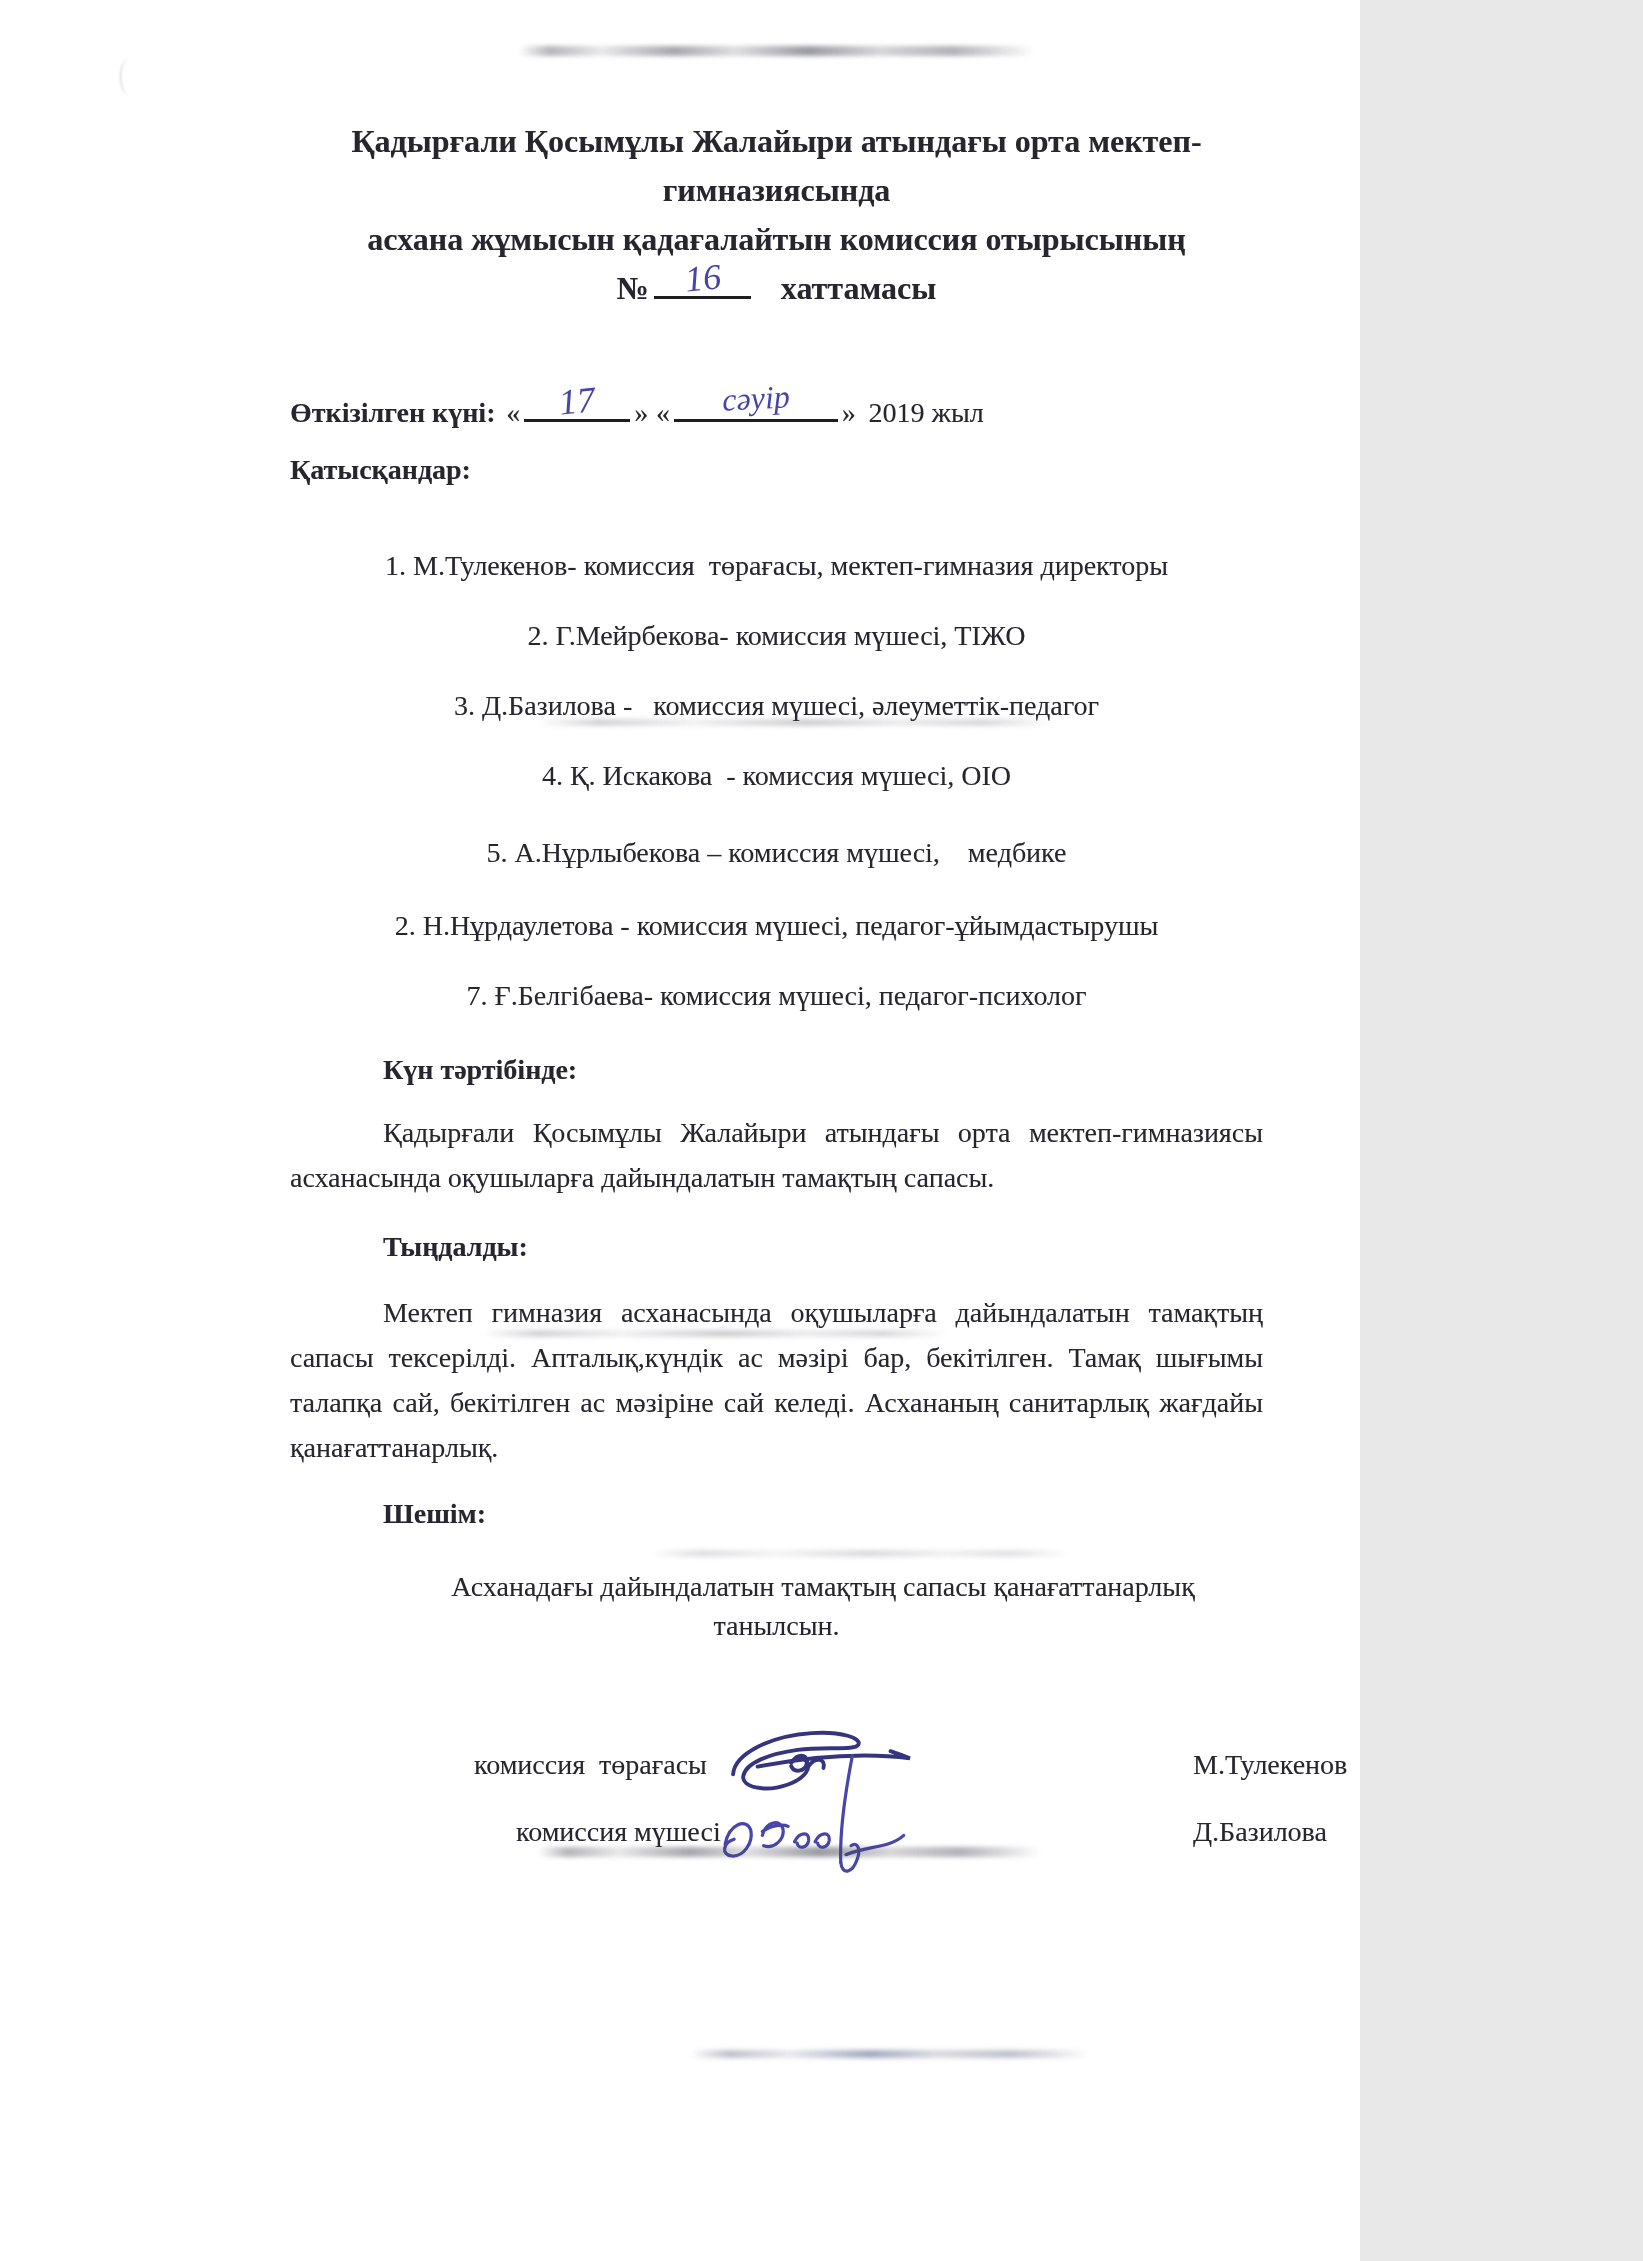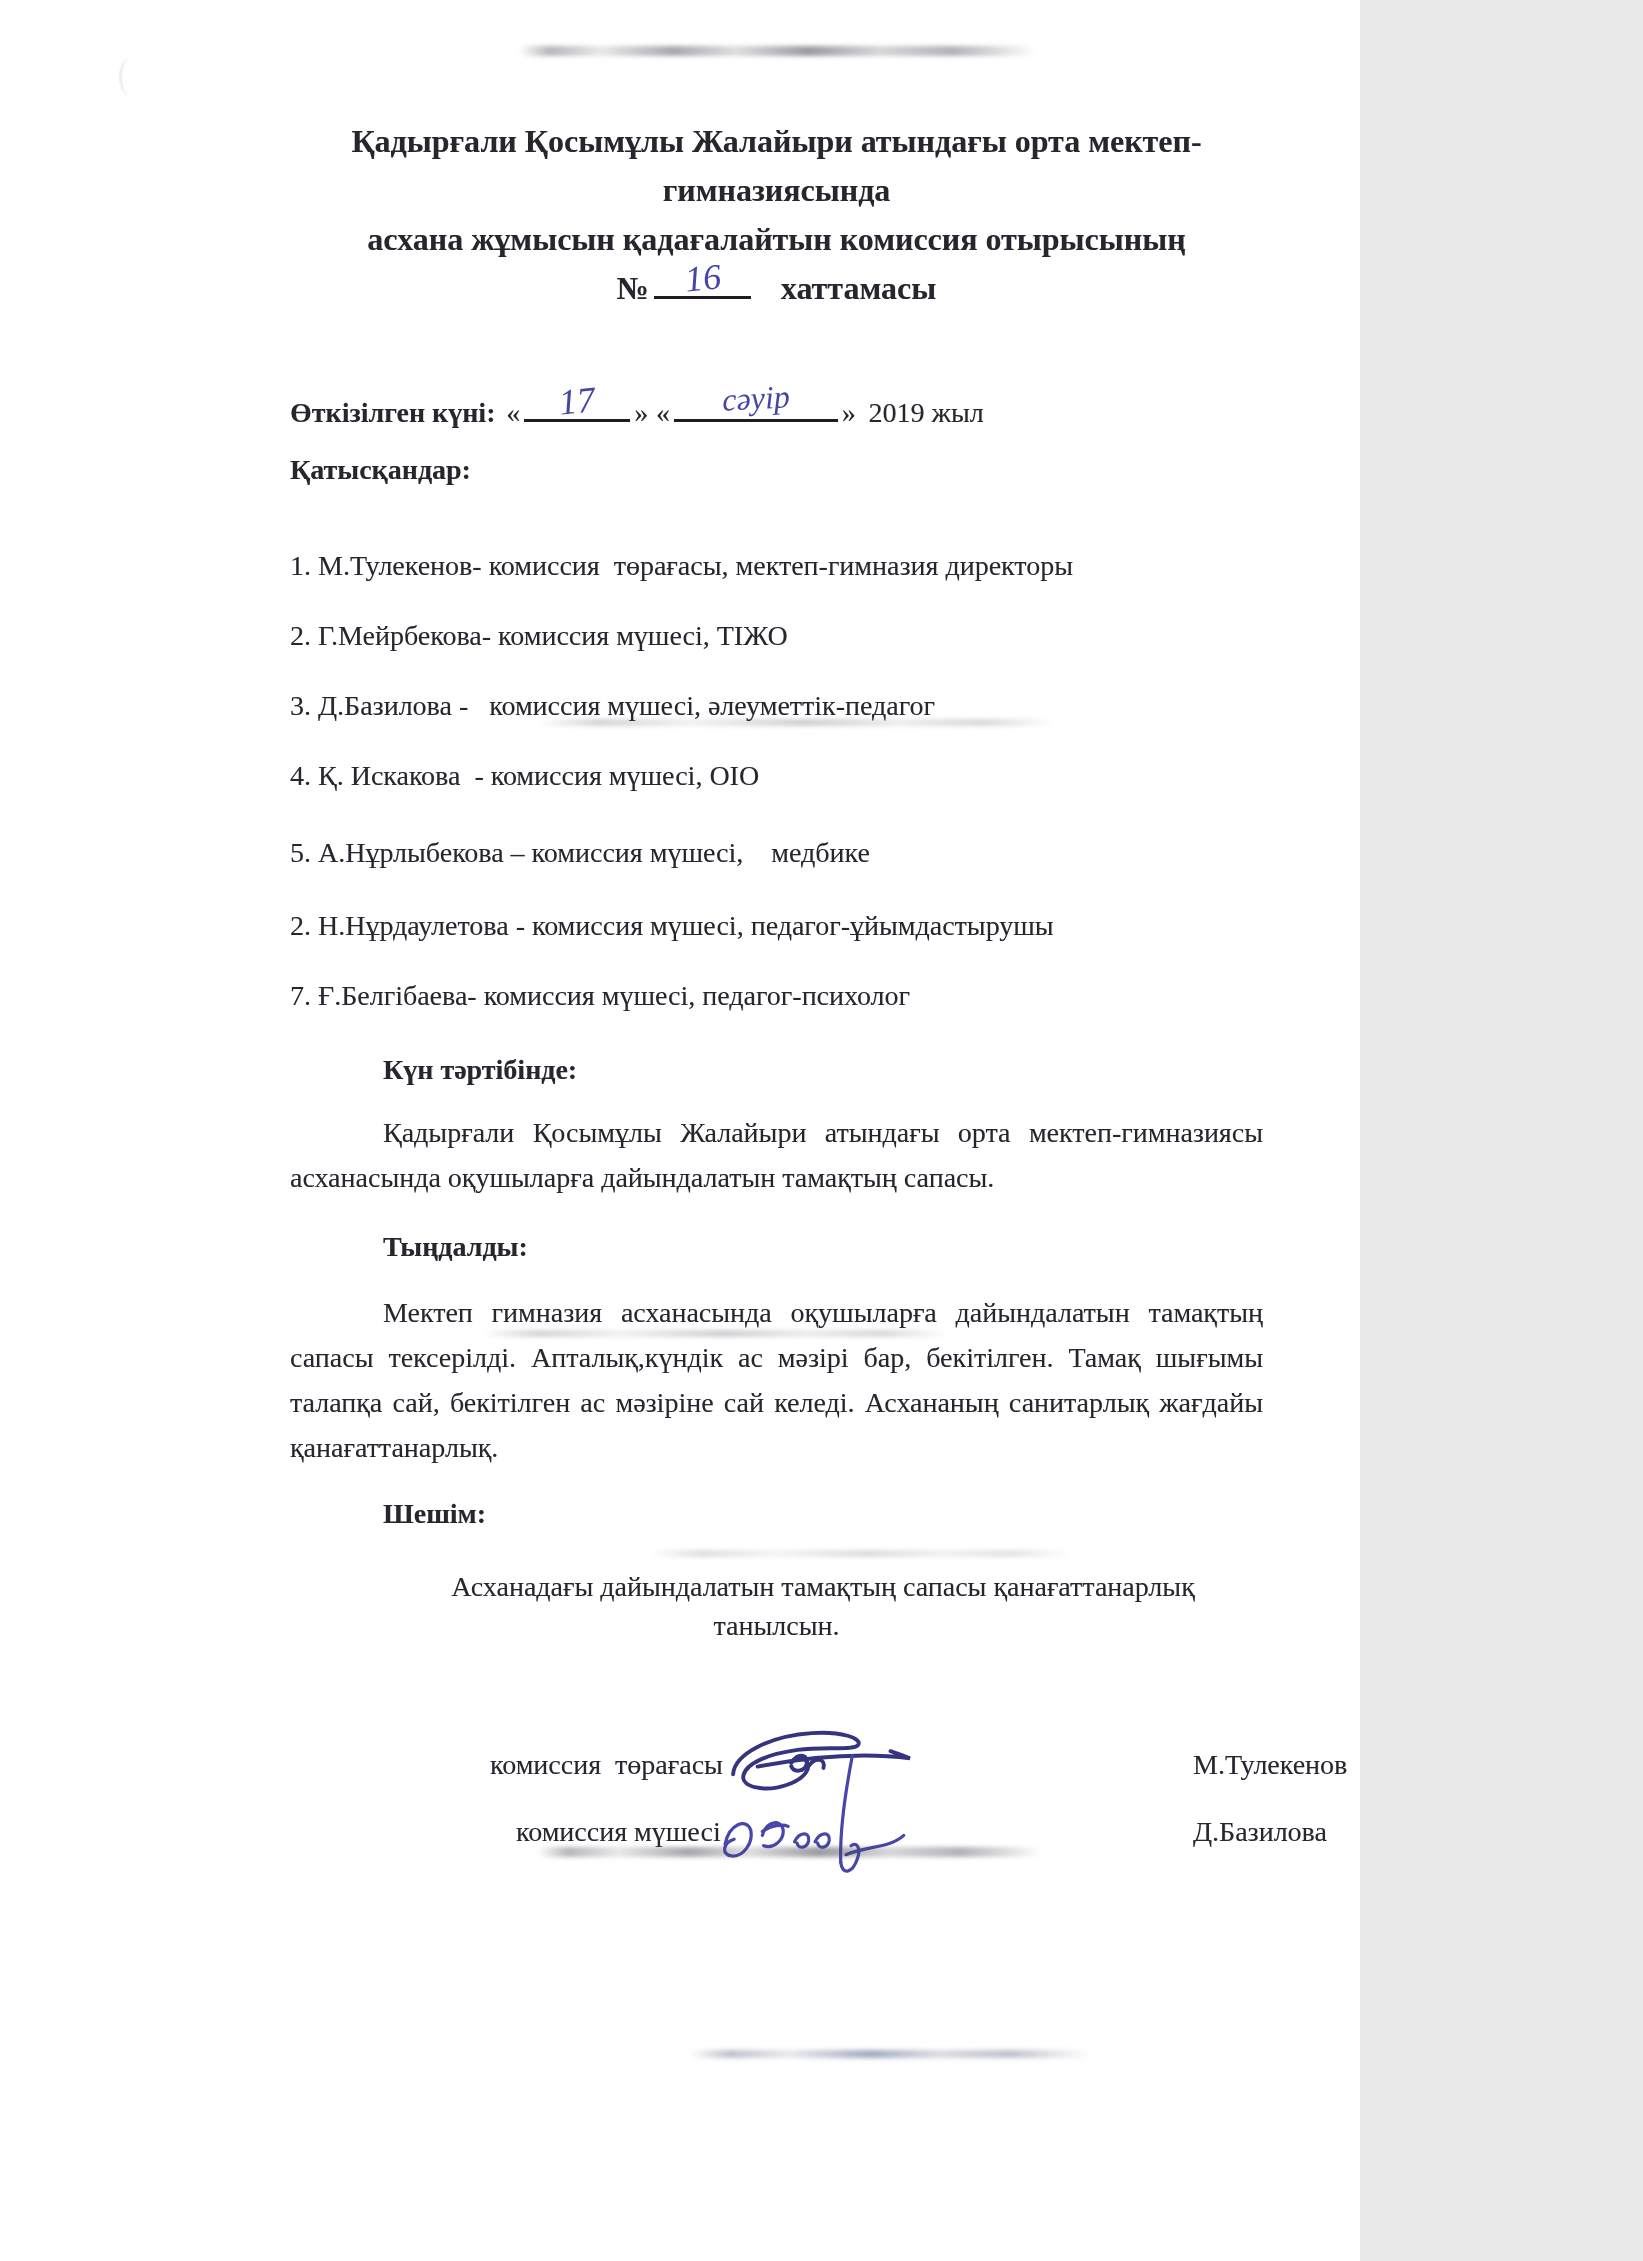--- a/index.html
+++ b/index.html
@@ -49,21 +49,21 @@
     white-space: nowrap;
   }
   .hand-month { font-size: 32px; transform: translateX(-50%) rotate(-3deg); bottom: 2.6px; }
   
   .date-line { margin-top: 76px; }
   .date-line b { font-weight: bold; }
   .q { padding: 0 3.9px; }
   .year { margin-left: 9px; }
   
   .part-heading { margin-top: 23px; font-weight: bold; }
-  .pitem { margin-top: 36px; white-space: pre-wrap; position: relative; }
+  .pitem { margin-top: 36px; white-space: pre-wrap; position: relative; text-align: center; }
   .pitem.first { margin-top: 62px; }
   .pitem.m66 { margin-top: 43px; }
   .pitem.m60 { margin-top: 39px; }
   
   .sec-heading { font-weight: bold; text-indent: 93px; }
   .h-agenda { margin-top: 40px; }
   .h-heard  { margin-top: 30px; }
   .h-decision { margin-top: 27px; }
   .para {
     margin-top: 23px;
@@ -72,21 +72,21 @@
     line-height: 45px;
     position: relative;
     white-space: pre-wrap;
   }
   .para-heard { margin-top: 26px; }
   .para-decision { margin-top: 36px; line-height: 39px; text-align: center; }
   
   .sigs { margin-top: 97px; position: relative; }
   .sig-row { position: relative; height: 67px; }
   .sig-role { position: absolute; top: 6.4px; white-space: pre-wrap; }
-  .role-0 { left: 200px; }
+  .role-0 { left: 184px; }
   .role-1 { left: 226px; }
   .sig-name { position: absolute; left: 903px; top: 6.4px; }
   .sig-svg { position: absolute; pointer-events: none; }
   .svg-chair { left: 425px; top: -18px; }
   .svg-member { left: 413px; top: -61px; }
   
   .smudge {
     position: absolute;
     height: 9.7px;
     border-radius: 5.2px;

